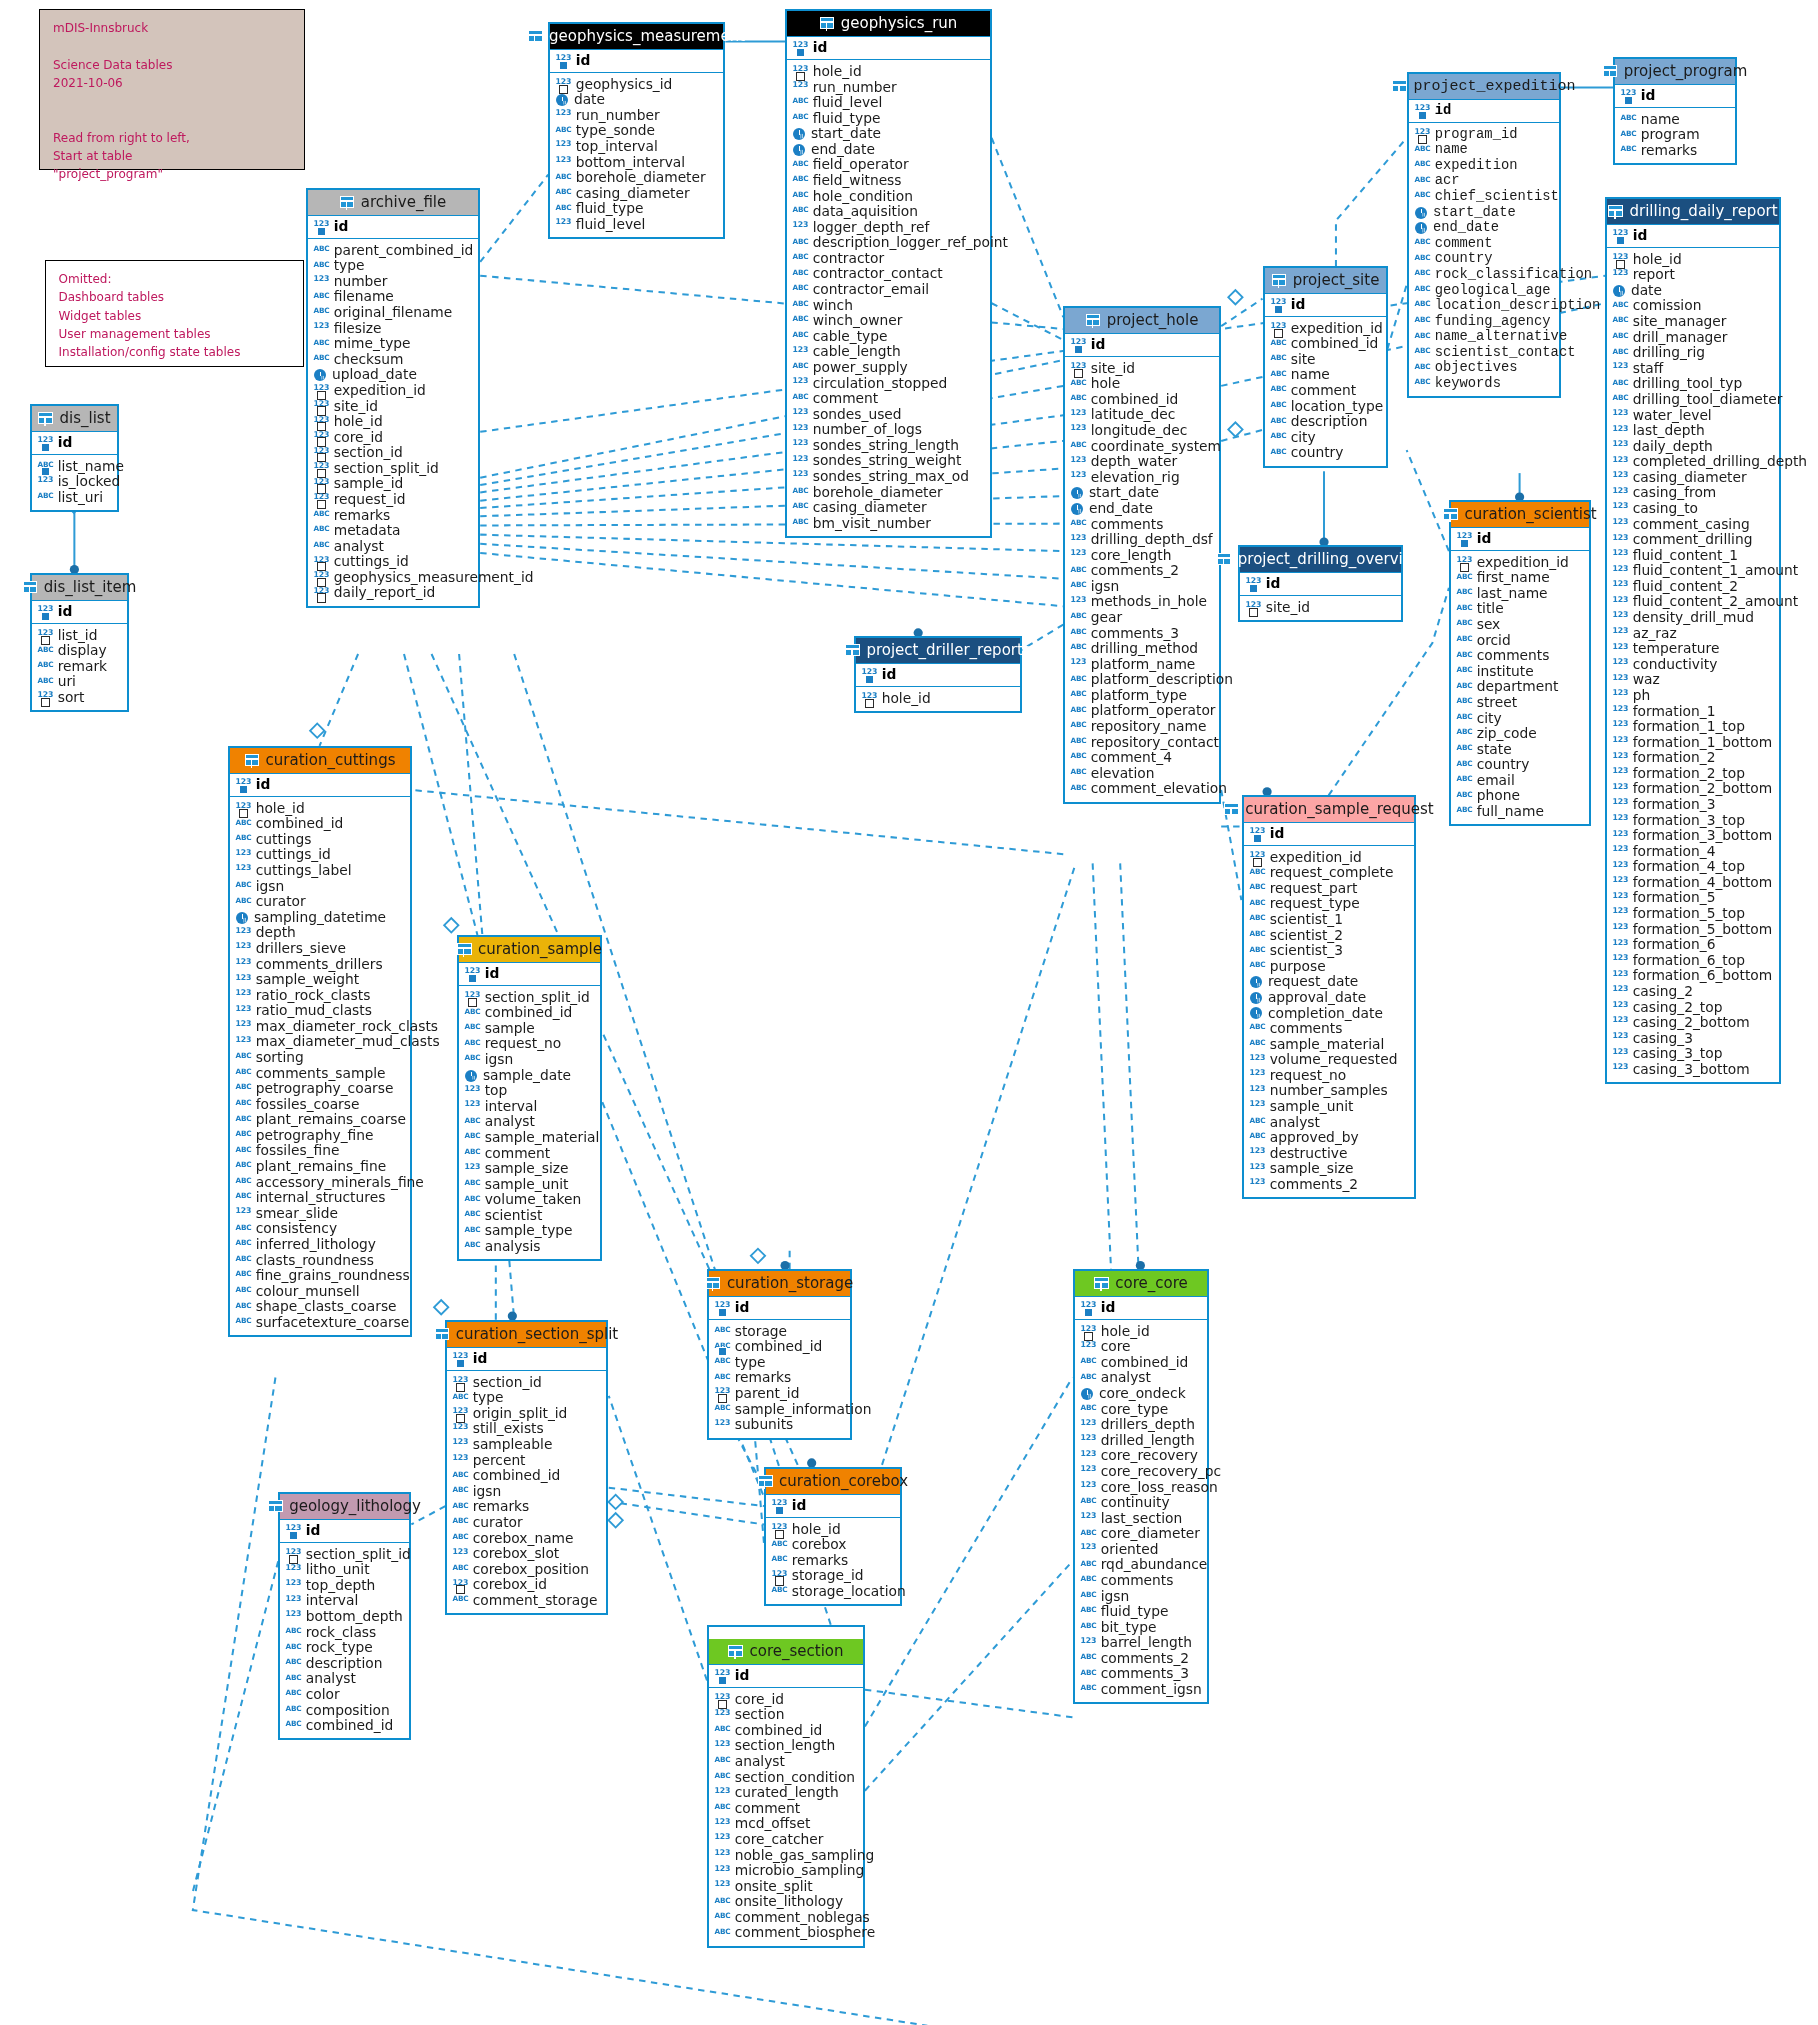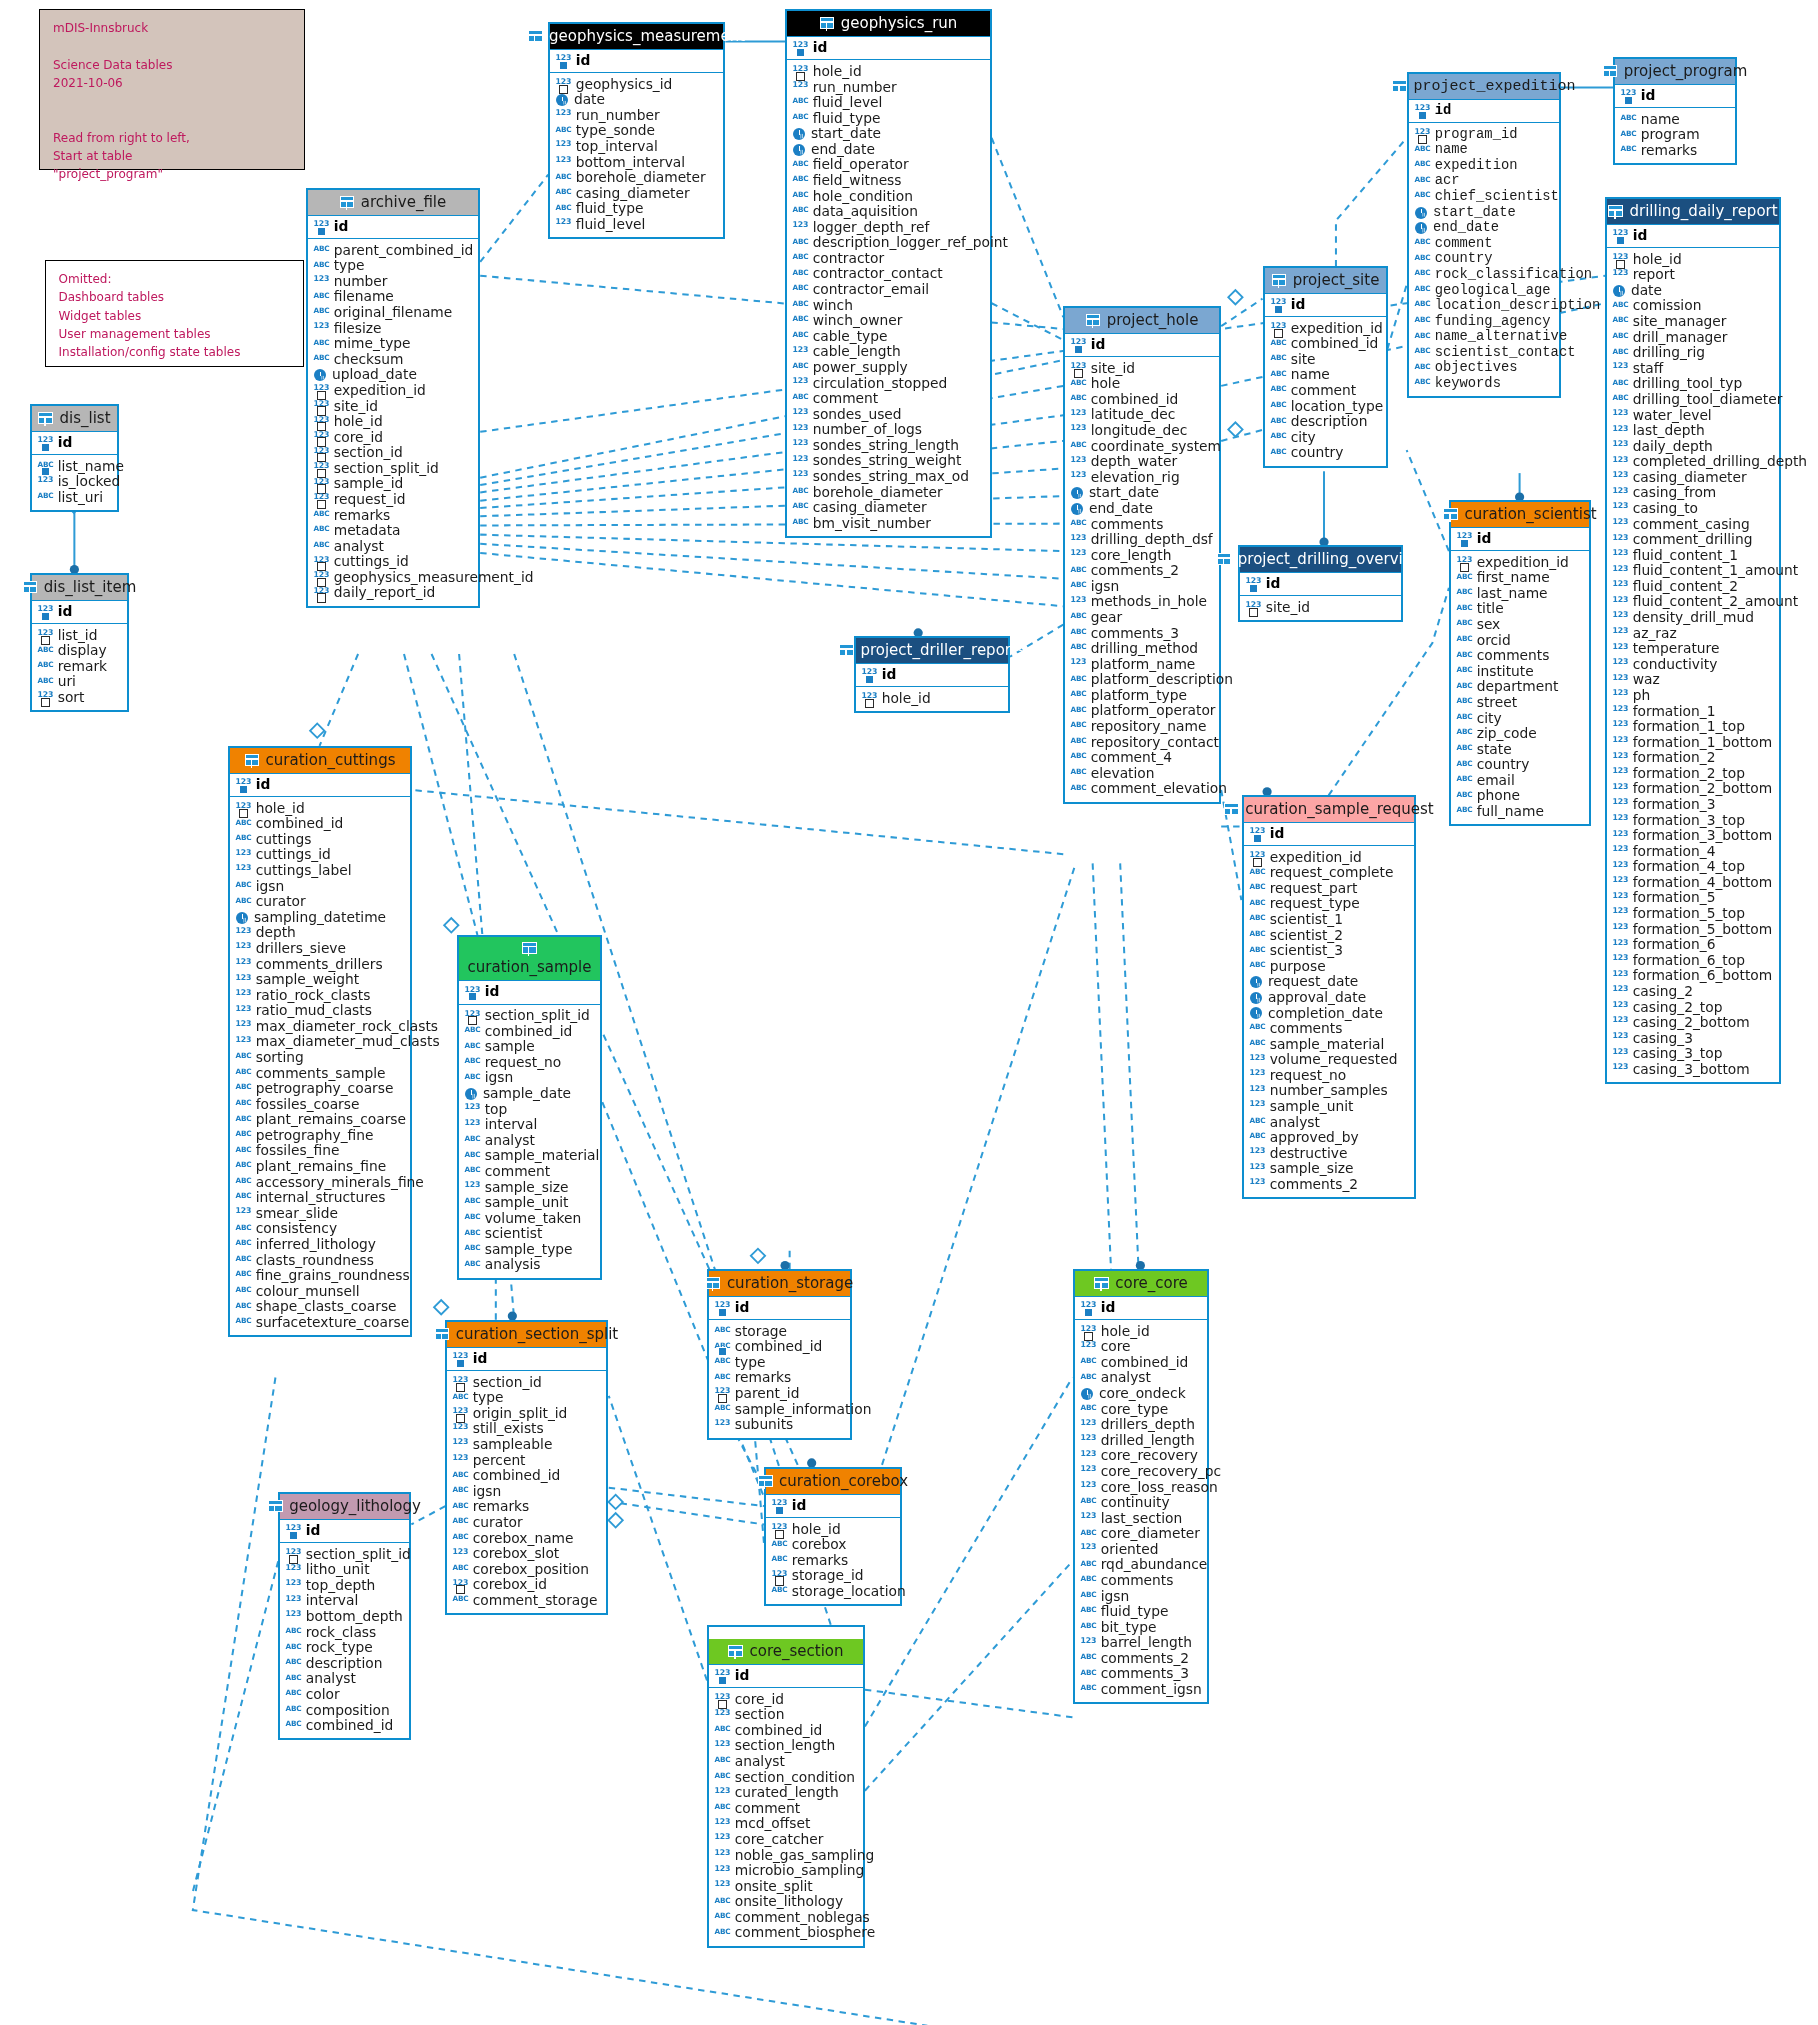--- a/index.html
+++ b/index.html
@@ -905,21 +905,21 @@
           <span class="ti num key"></span>
           <span>id</span>
         </div>
         <div class="cols">
           <div class="col">
             <span class="ti num fk"></span>
             <span>site_id</span>
           </div>
         </div>
       </div>
-      <div class="tbl" style="left: 854px; top: 636px; width: 156px;">
+      <div class="tbl" style="left: 854px; top: 636px; width: 168px;">
         <div class="hdr dark" style="background: rgb(27, 79, 128);">
           <span class="hicon"></span>
           <span>project_driller_reports</span>
         </div>
         <div class="pk">
           <span class="ti num key"></span>
           <span>id</span>
         </div>
         <div class="cols">
           <div class="col">
@@ -1474,21 +1474,21 @@
             <span class="ti txt"></span>
             <span>shape_clasts_coarse</span>
           </div>
           <div class="col">
             <span class="ti txt"></span>
             <span>surfacetexture_coarse</span>
           </div>
         </div>
       </div>
       <div class="tbl" style="left: 457px; top: 935px; width: 145px;">
-        <div class="hdr" style="background: #22c55e; flex-direction: column;">
+        <div class="hdr" style="background: #eab308;">
           <span class="hicon"></span>
           <span>curation_sample</span>
         </div>
         <div class="pk">
           <span class="ti num key"></span>
           <span>id</span>
         </div>
         <div class="cols">
           <div class="col">
             <span class="ti num fk"></span>

